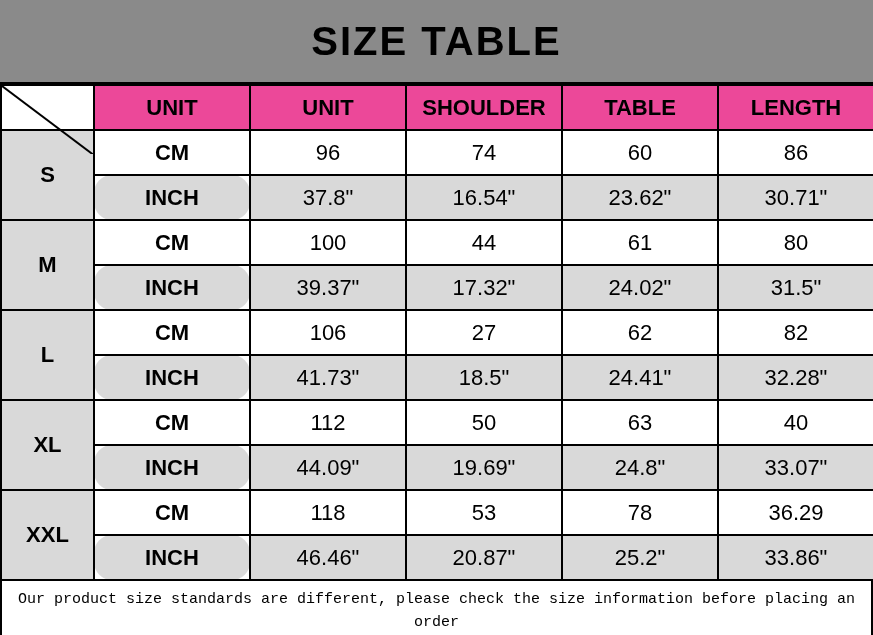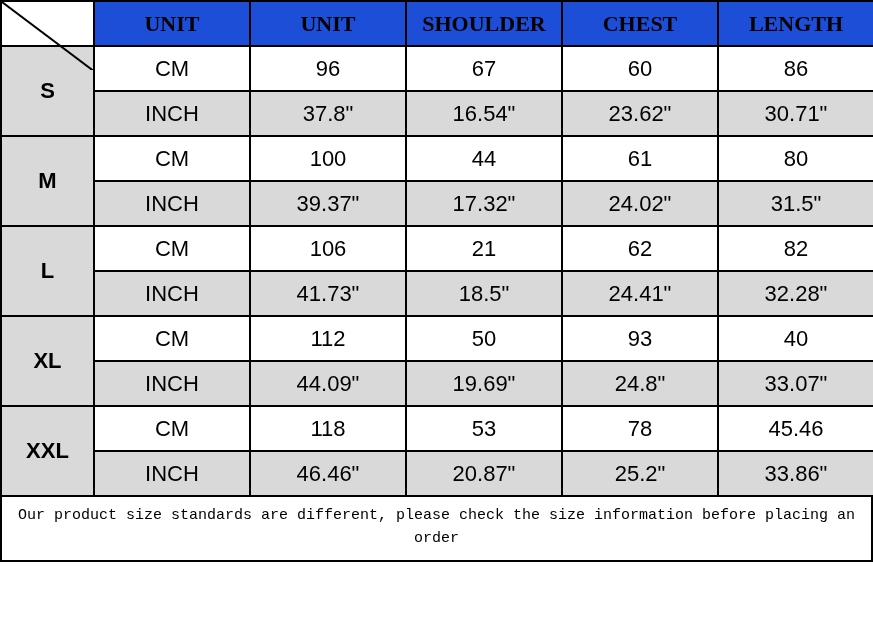--- a/index.html
+++ b/index.html
@@ -58,35 +58,35 @@
     background: #ffffff;
     position: relative;
     padding: 0;
     height: 70px;
   }
   .corner-cell .diag {
     position: absolute;
     inset: 0;
   }
   .head-cell {
-    background: #1d4ed8;
+    background: #ec4899;
     font-weight: bold;
     font-size: 23px;
     height: 70px;
-    font-family: Liberation Serif, serif;
   }
   .size-cell {
     background: #d9d9d9;
     font-weight: bold;
     font-size: 23px;
   }
   .unit-cell {
     background: #ffffff;
-    font-weight: normal;
-    font-size: 23px;
+    font-weight: bold;
+    font-size: 23px;
+    border-radius: 18px;
   }
   .row-cm td.data-cell,
   .row-cm td.unit-cell {
     background: #ffffff;
   }
   .row-inch td.data-cell,
   .row-inch td.unit-cell {
     background: #d9d9d9;
     margin-top: 48px;
   }
@@ -106,49 +106,52 @@
     font-size: 15px;
     line-height: 1.5;
     background: #ffffff;
   }
 </style>
 </head>
 <body>
 
 <div class="sheet">
 
+  <div class="title-bar">
+    <div class="title-text">SIZE TABLE</div>
+  </div>
 
   <table class="size-table">
     <colgroup>
       <col class="c-size">
       <col class="c-unit">
       <col class="c-data">
       <col class="c-data">
       <col class="c-data">
       <col class="c-data">
     </colgroup>
     <tbody>
       <tr>
         <td class="corner-cell">
           <svg class="diag" viewBox="0 0 93 70" preserveAspectRatio="none">
             <line x1="0" y1="0" x2="93" y2="70" stroke="#000000" stroke-width="2"></line>
           </svg>
         </td>
         <td class="head-cell">UNIT</td>
         <td class="head-cell">UNIT</td>
         <td class="head-cell">SHOULDER</td>
-        <td class="head-cell">CHEST</td>
+        <td class="head-cell">TABLE</td>
         <td class="head-cell">LENGTH</td>
       </tr>
 
       <tr class="row-cm">
         <td class="size-cell" rowspan="2">S</td>
         <td class="unit-cell">CM</td>
         <td class="data-cell">96</td>
-        <td class="data-cell">67</td>
+        <td class="data-cell">74</td>
         <td class="data-cell">60</td>
         <td class="data-cell">86</td>
       </tr>
       <tr class="row-inch">
         <td class="unit-cell">INCH</td>
         <td class="data-cell">37.8"</td>
         <td class="data-cell">16.54"</td>
         <td class="data-cell">23.62"</td>
         <td class="data-cell">30.71"</td>
       </tr>
@@ -166,55 +169,55 @@
         <td class="data-cell">39.37"</td>
         <td class="data-cell">17.32"</td>
         <td class="data-cell">24.02"</td>
         <td class="data-cell">31.5"</td>
       </tr>
 
       <tr class="row-cm">
         <td class="size-cell" rowspan="2">L</td>
         <td class="unit-cell">CM</td>
         <td class="data-cell">106</td>
-        <td class="data-cell">21</td>
+        <td class="data-cell">27</td>
         <td class="data-cell">62</td>
         <td class="data-cell">82</td>
       </tr>
       <tr class="row-inch">
         <td class="unit-cell">INCH</td>
         <td class="data-cell">41.73"</td>
         <td class="data-cell">18.5"</td>
         <td class="data-cell">24.41"</td>
         <td class="data-cell">32.28"</td>
       </tr>
 
       <tr class="row-cm">
         <td class="size-cell" rowspan="2">XL</td>
         <td class="unit-cell">CM</td>
         <td class="data-cell">112</td>
         <td class="data-cell">50</td>
-        <td class="data-cell">93</td>
+        <td class="data-cell">63</td>
         <td class="data-cell">40</td>
       </tr>
       <tr class="row-inch">
         <td class="unit-cell">INCH</td>
         <td class="data-cell">44.09"</td>
         <td class="data-cell">19.69"</td>
         <td class="data-cell">24.8"</td>
         <td class="data-cell">33.07"</td>
       </tr>
 
       <tr class="row-cm">
         <td class="size-cell" rowspan="2">XXL</td>
         <td class="unit-cell">CM</td>
         <td class="data-cell">118</td>
         <td class="data-cell">53</td>
         <td class="data-cell">78</td>
-        <td class="data-cell">45.46</td>
+        <td class="data-cell">36.29</td>
       </tr>
       <tr class="row-inch">
         <td class="unit-cell">INCH</td>
         <td class="data-cell">46.46"</td>
         <td class="data-cell">20.87"</td>
         <td class="data-cell">25.2"</td>
         <td class="data-cell">33.86"</td>
       </tr>
     </tbody>
   </table>

